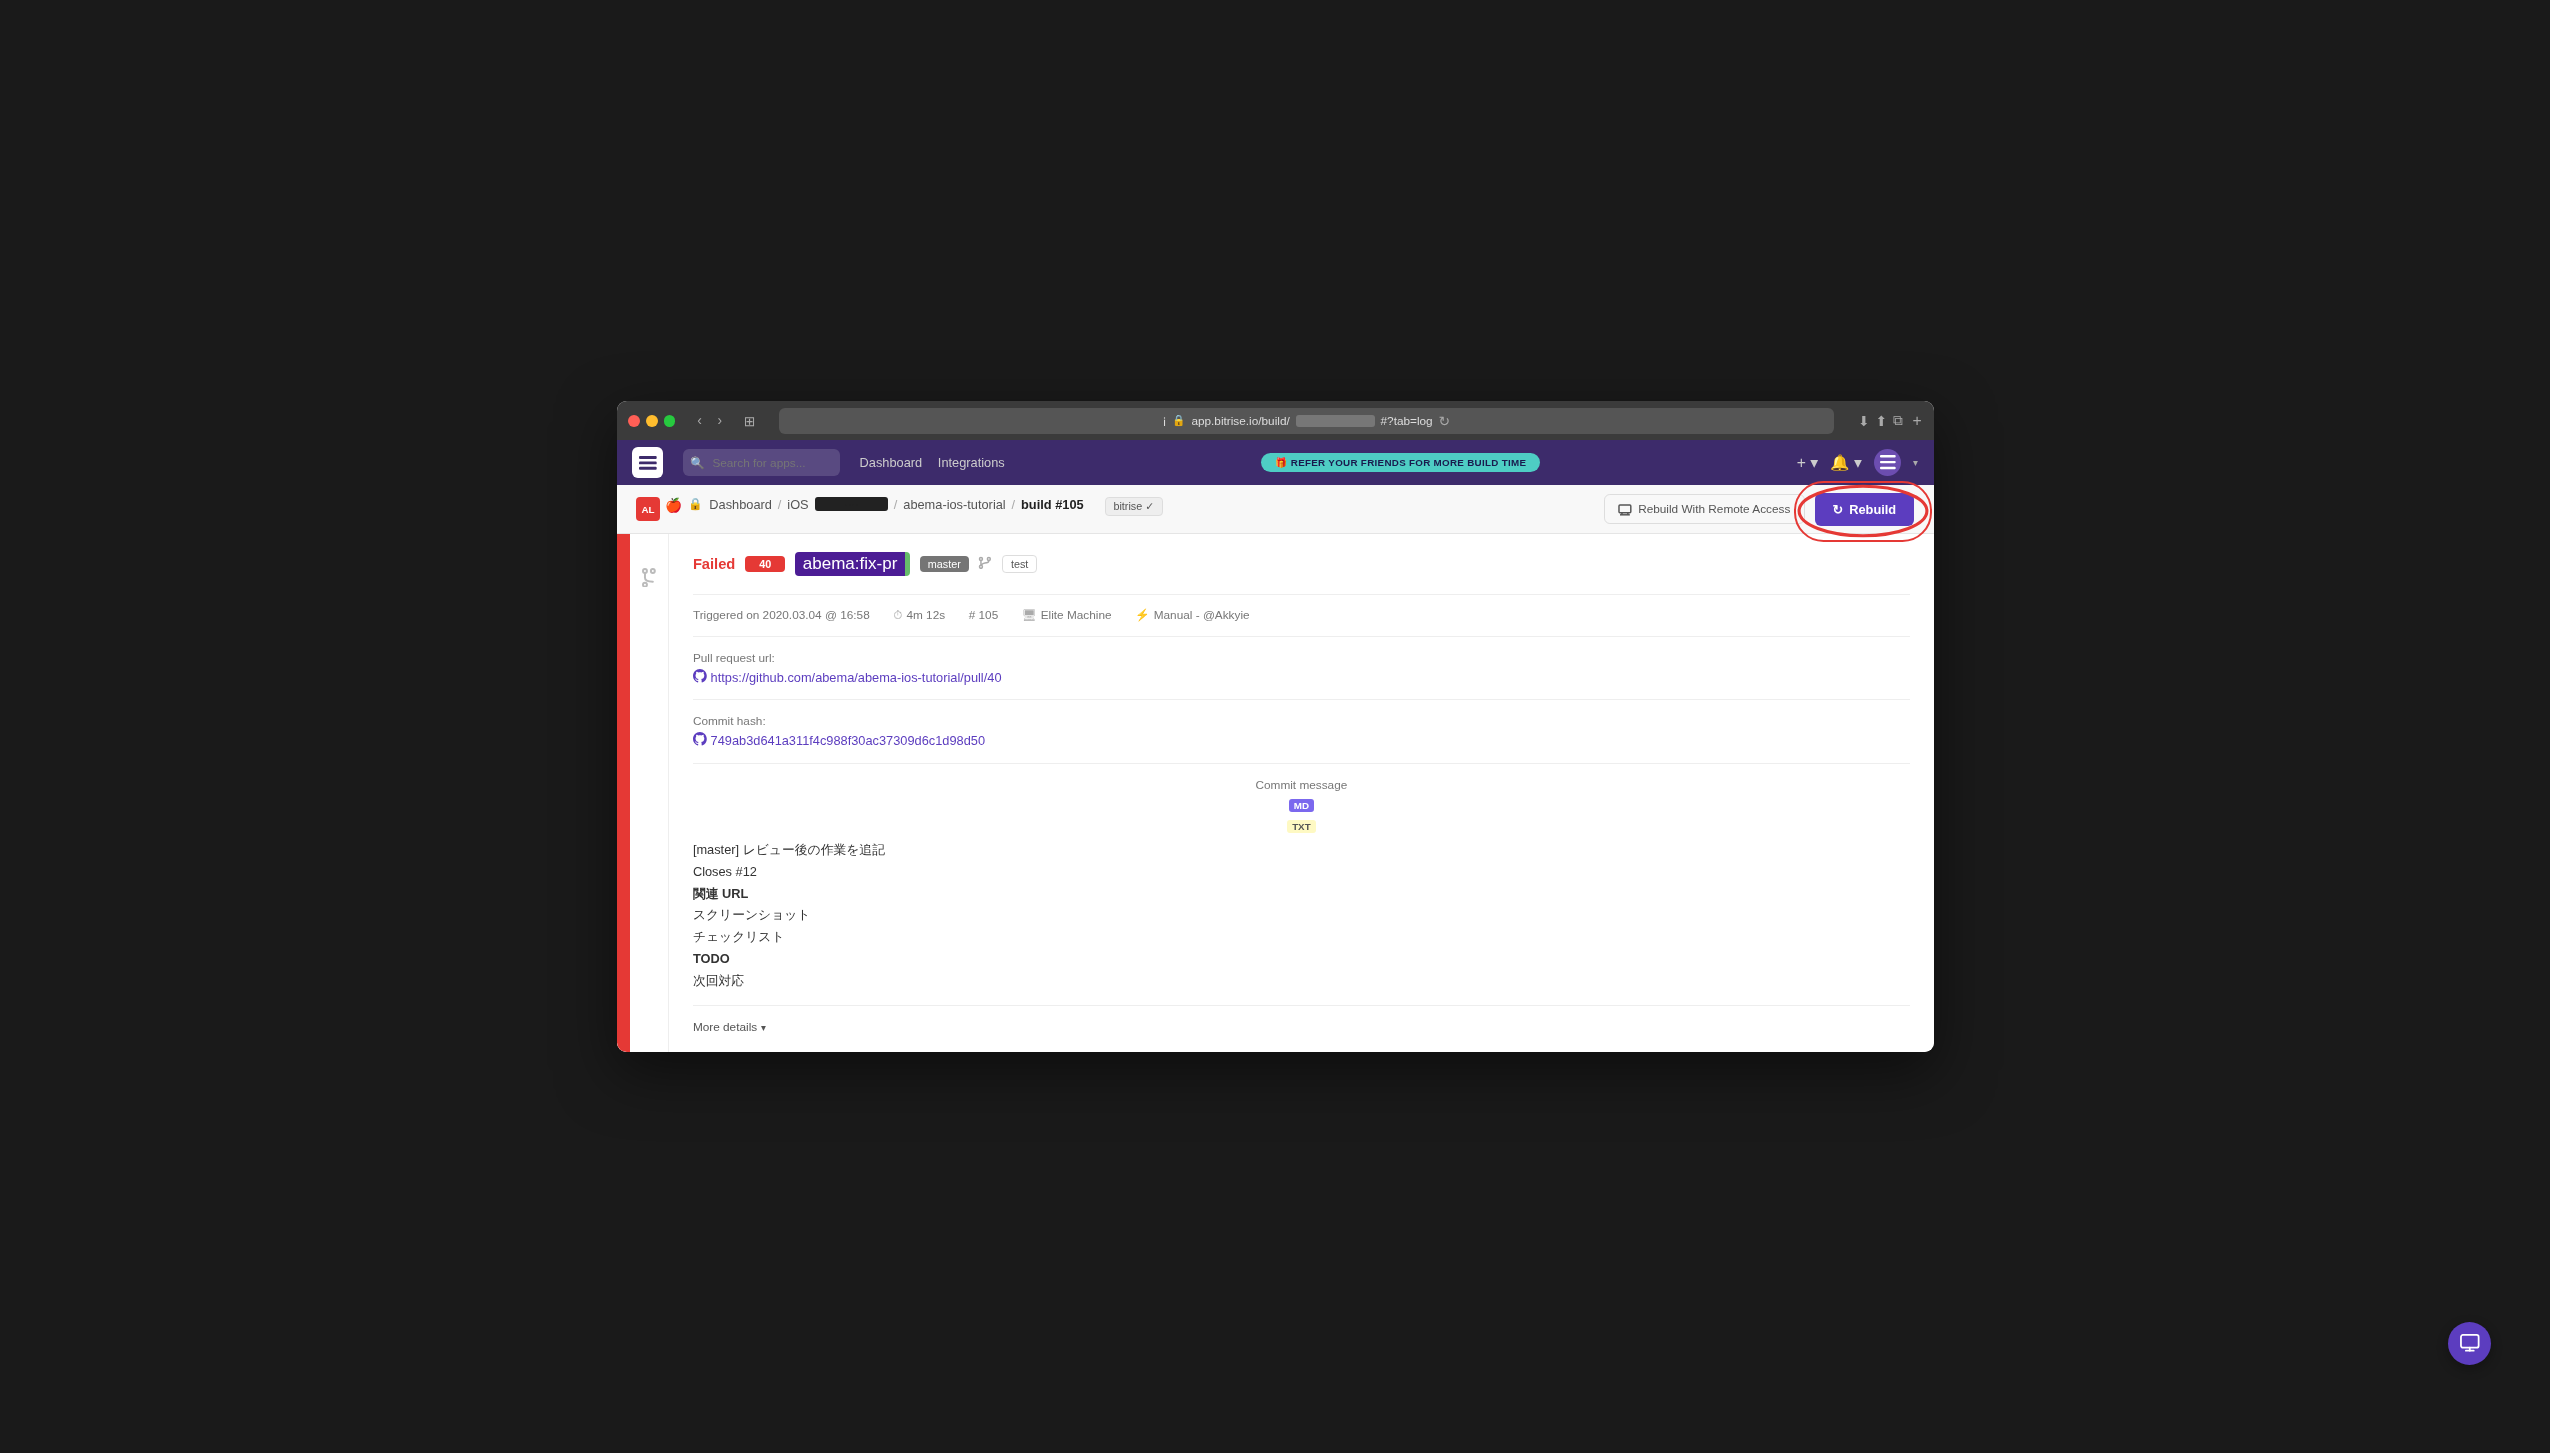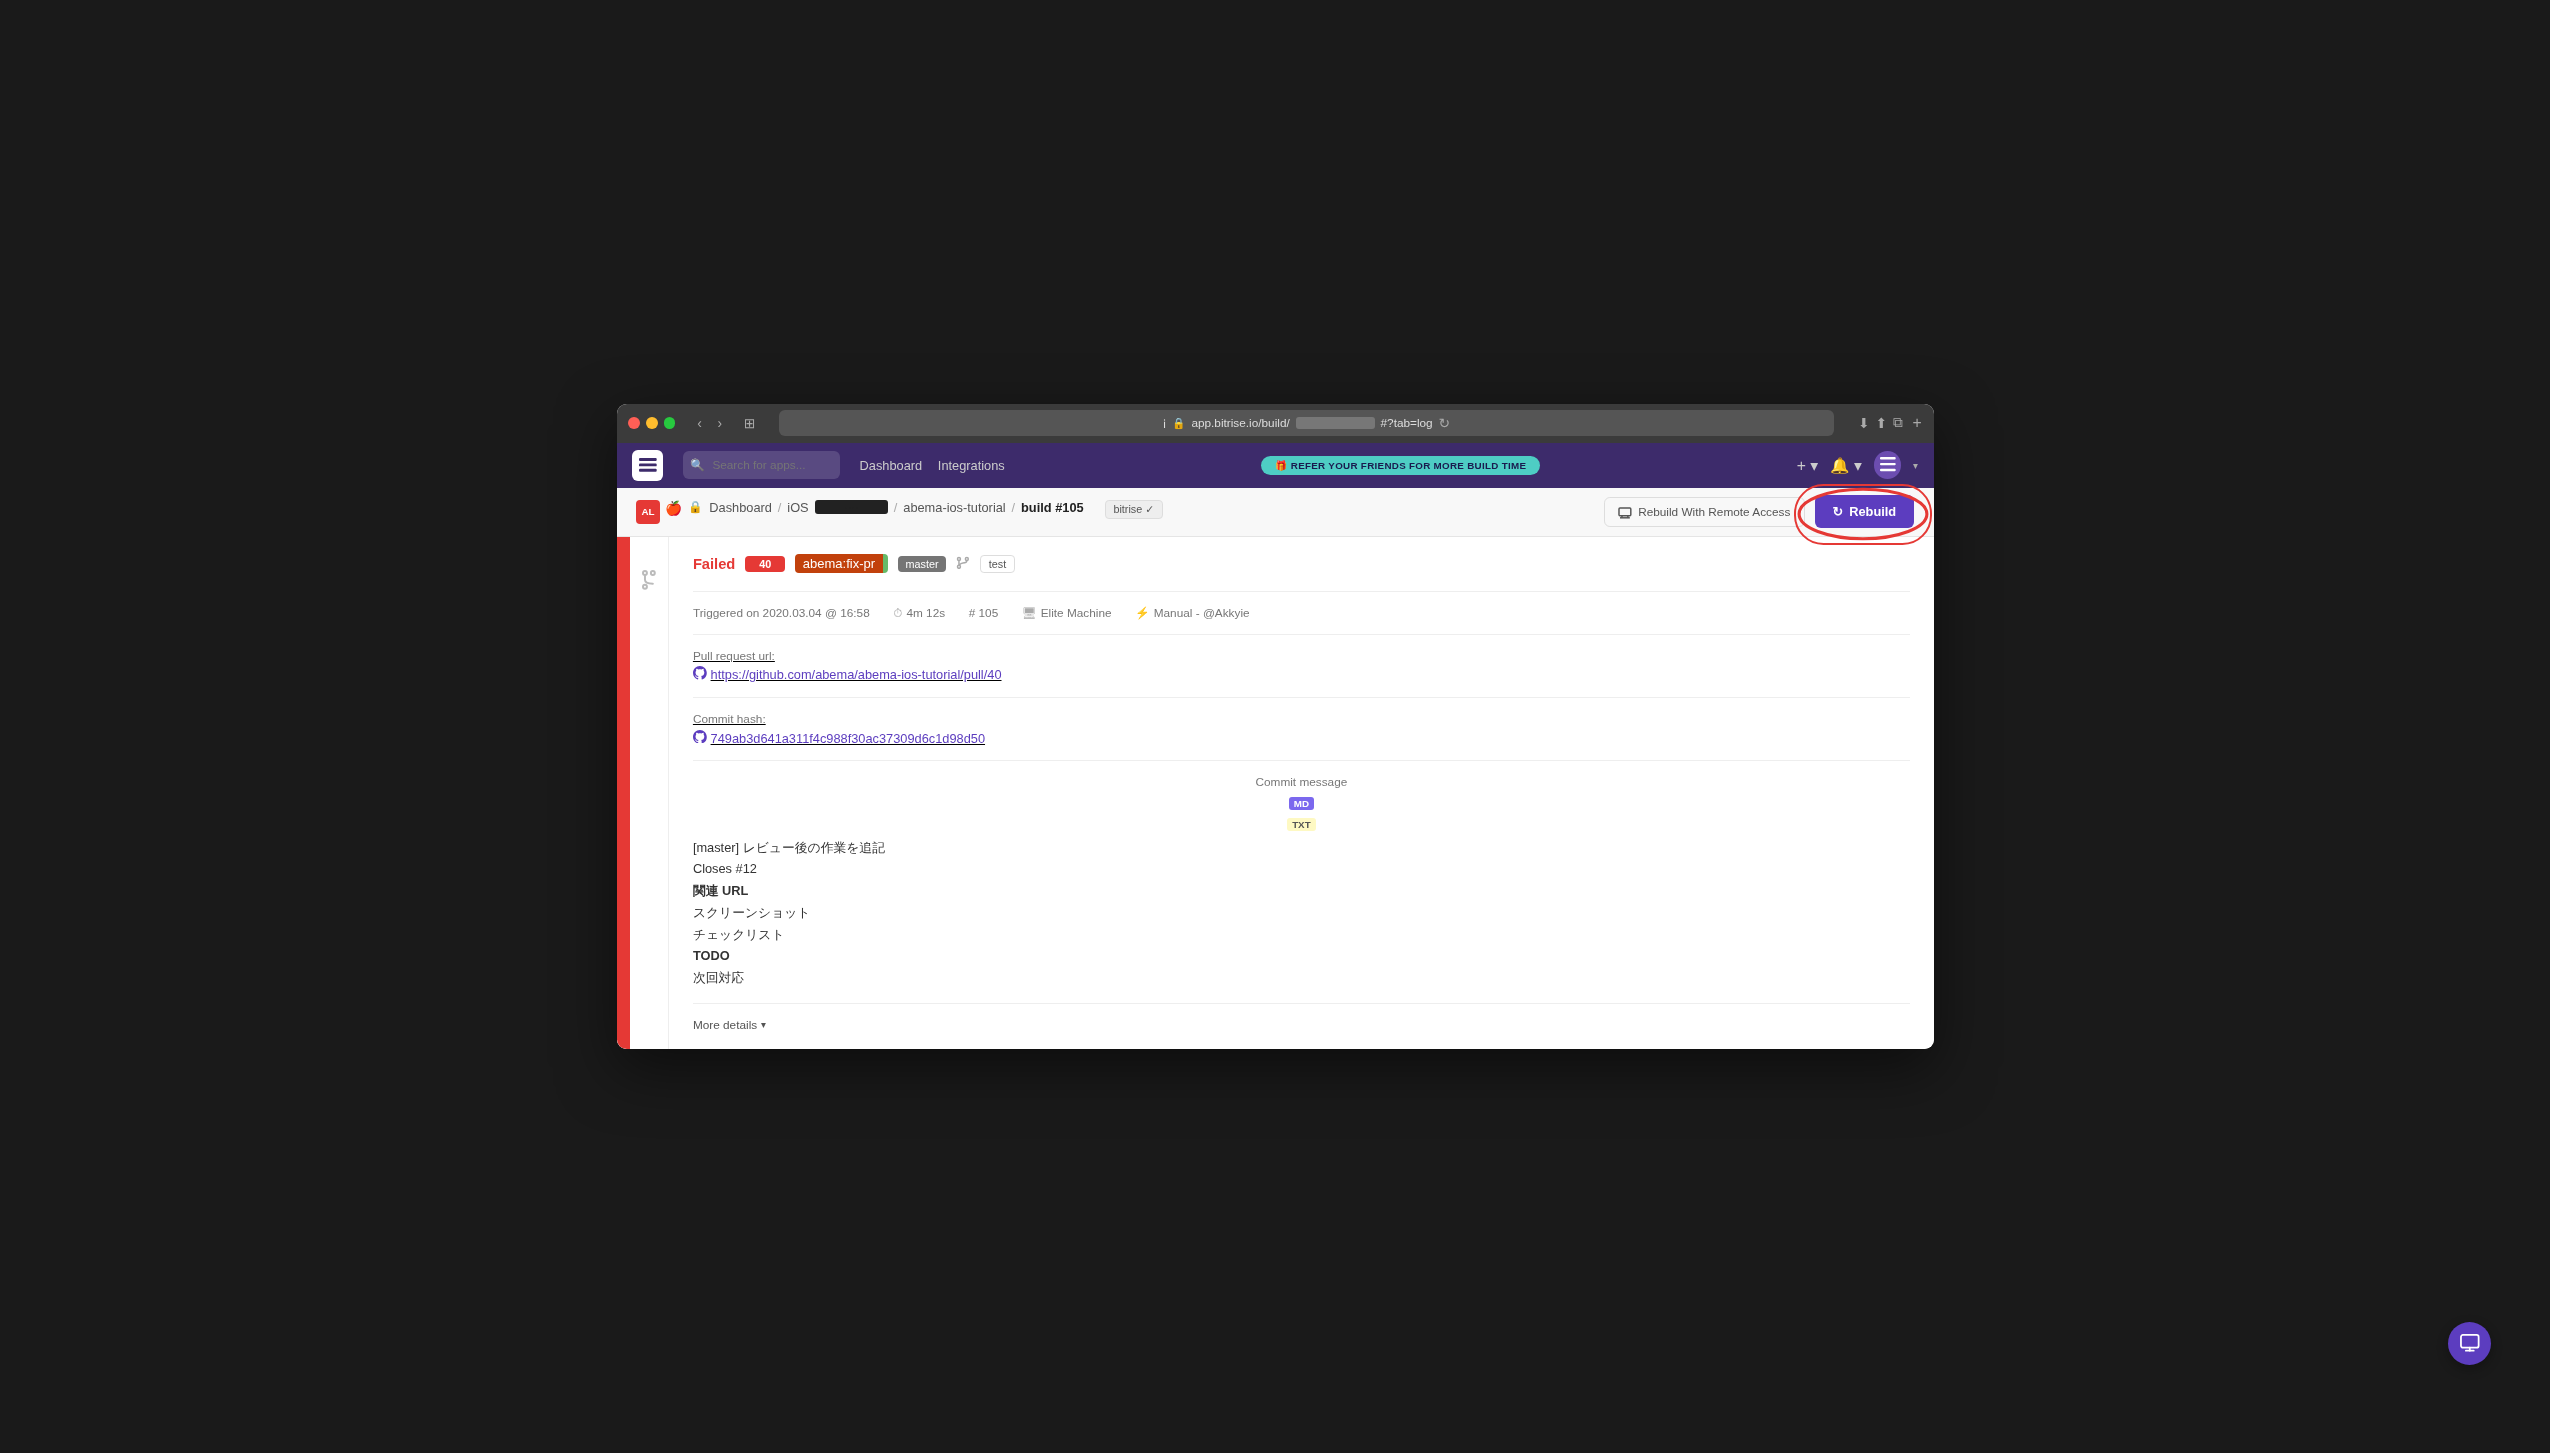--- a/index.html
+++ b/index.html
@@ -206,23 +206,23 @@
     }
     .status-badge-failed {
       color: #e53935; font-weight: 700; font-size: 14.7px;
     }
     .pr-number-badge {
       background: #e53935; color: #fff;
       border-radius: 3.9px; padding: 2px 14px;
       font-size: 10.8px; font-weight: bold;
     }
     .branch-badge-left {
-      background: #c2410c; color: #fff;
+      background: #4c1d95; color: #fff;
       border-radius: 3.9px 0 0 3.9px;
-      padding: 2px 7.9px; font-size: 13px;
+      padding: 2px 7.9px; font-size: 17px;
     }
     .branch-wrapper { display: flex; }
     .master-badge {
       background: #757575; color: #fff;
       border-radius: 3.9px; padding: 2px 7.9px;
       font-size: 10.8px;
     }
     .merge-icon { color: #aaa; font-size: 13.8px; }
     .workflow-badge {
       border: 1px solid #ddd; border-radius: 3.9px;
@@ -234,21 +234,21 @@
 
     
     .meta-row {
       display: flex; gap: 23.6px; align-items: center;
       font-size: 11.8px; color: #777; margin-bottom: 13.8px;
     }
     .meta-item { display: flex; align-items: center; gap: 3.9px; }
     .meta-icon { color: #aaa; font-size: 11.8px; }
 
     
-    .info-section { margin: 13.8px 0; text-decoration: underline; }
+    .info-section { margin: 13.8px 0; }
     .info-label { font-size: 11.8px; color: #777; margin-bottom: 3.9px; }
     .info-link {
       color: #5c3dbf; text-decoration: none; font-size: 12.8px;
       display: flex; align-items: center; gap: 3.9px;
     }
     .github-icon { color: #5c3dbf; font-size: 13.8px; }
 
     
     .commit-section { margin: 13.8px 0; }
     .commit-label-row {

